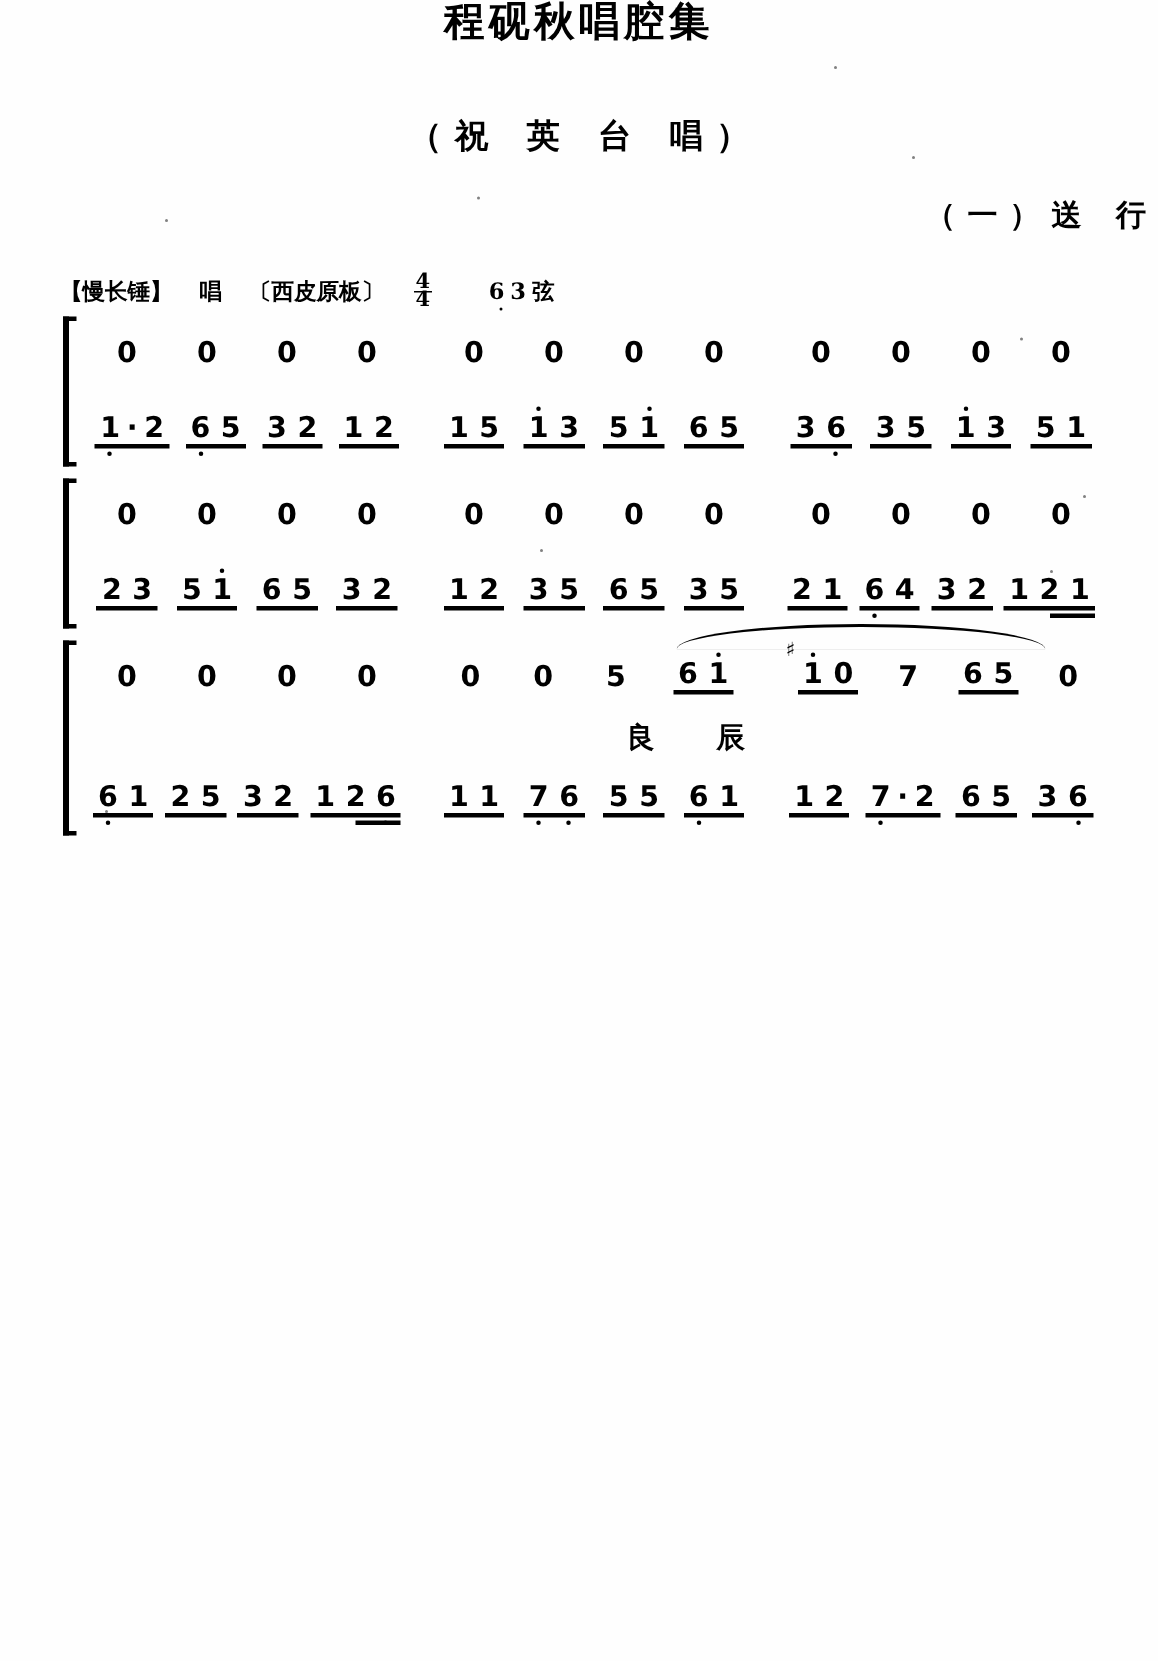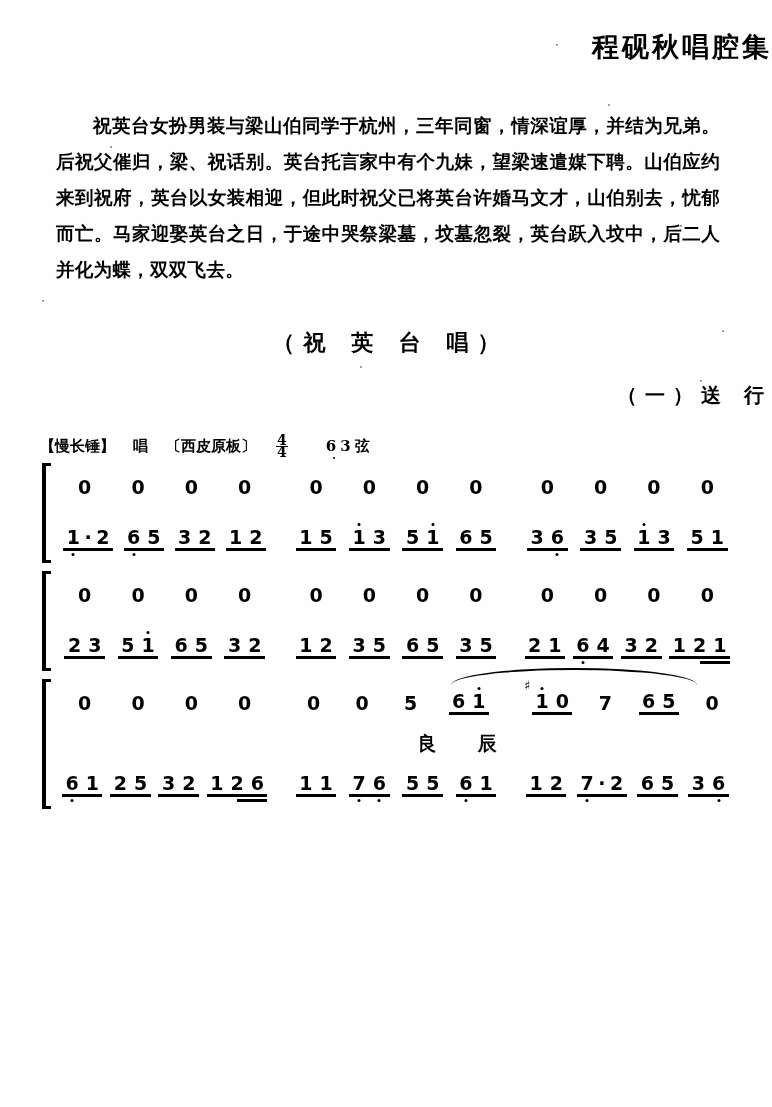--- a/index.html
+++ b/index.html
@@ -9,26 +9,25 @@
     background:#fefefe;
     font-family:"DejaVu Serif","Liberation Serif",serif;
     color:#000;
     position:relative;
     overflow:hidden;
   }
   .page{ position:relative; width:772px; height:1107px; }
 
   
   .title-main{
-    text-align:right;
+    text-align:center;
     font-family:"DejaVu Serif","Liberation Serif",serif;
     font-weight:bold;
     font-size:27px;
     letter-spacing:3px;
-    padding-top:32px;
     line-height:1.1;
   }
   .title-sub{
     text-align:center;
     font-weight:bold;
     font-size:31px;
     letter-spacing:19px;
     padding-top:18px;
     text-indent:19px;
   }
@@ -243,21 +242,20 @@
   <div class="speck" style="left:680px;top:225px;width:2px;height:2px;"></div>
   <div class="speck" style="left:42px;top:300px;width:2px;height:2px;"></div>
   <div class="speck" style="left:722px;top:330px;width:2px;height:2px;"></div>
   <div class="speck" style="left:360px;top:366px;width:2px;height:2px;"></div>
   <div class="speck" style="left:700px;top:380px;width:2px;height:2px;"></div>
   <div class="speck" style="left:70px;top:540px;width:2px;height:2px;"></div>
 
   <div class="title-main">程砚秋唱腔集</div>
 
   <div class="prose">
-    <p>祝英台女扮男装与梁山伯同学于杭州，三年同窗，情深谊厚，并结为兄弟。后祝父催归，梁、祝话别。英台托言家中有个九妹，望梁速遣媒下聘。山伯应约来到祝府，英台以女装相迎，但此时祝父已将英台许婚马文才，山伯别去，忧郁而亡。马家迎娶英台之日，于途中哭祭梁墓，坟墓忽裂，英台跃入坟中，后二人并化为蝶，双双飞去。</p>
   </div>
 
   <div class="singer-line">（祝 英 台 唱）</div>
   <div class="scene-line">（一）送    行</div>
 
   <div class="meta-line">
     <span class="seg">【慢长锤】</span>
     <span class="seg">唱</span>
     <span class="seg">〔西皮原板〕</span>
     <span class="frac">

